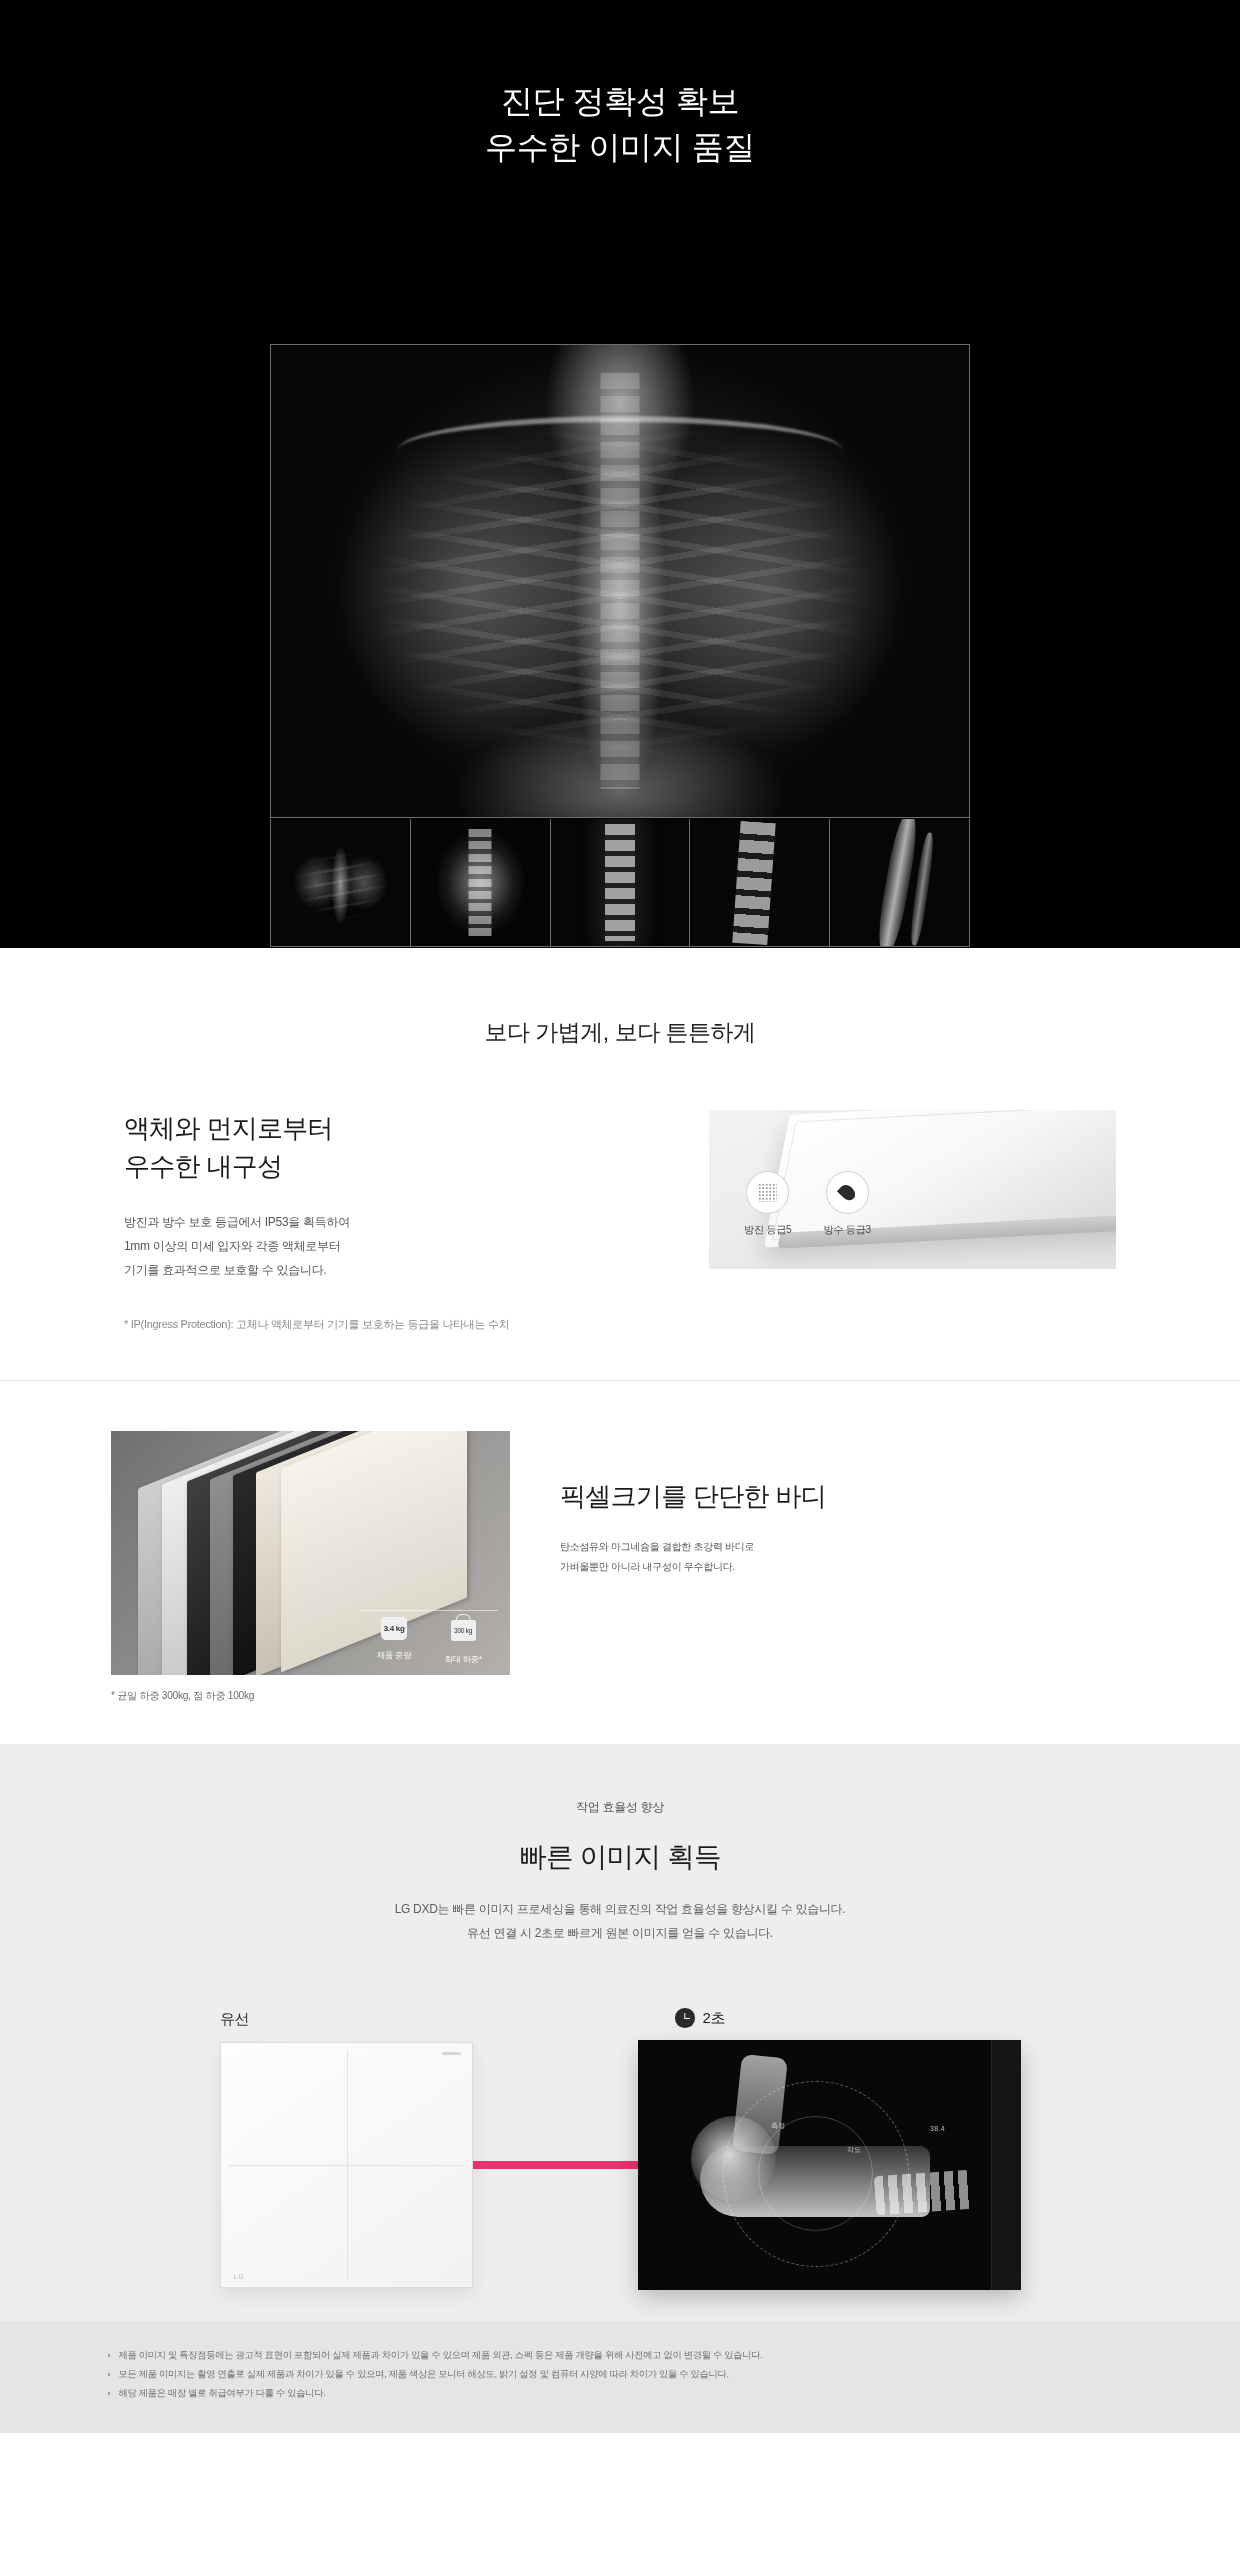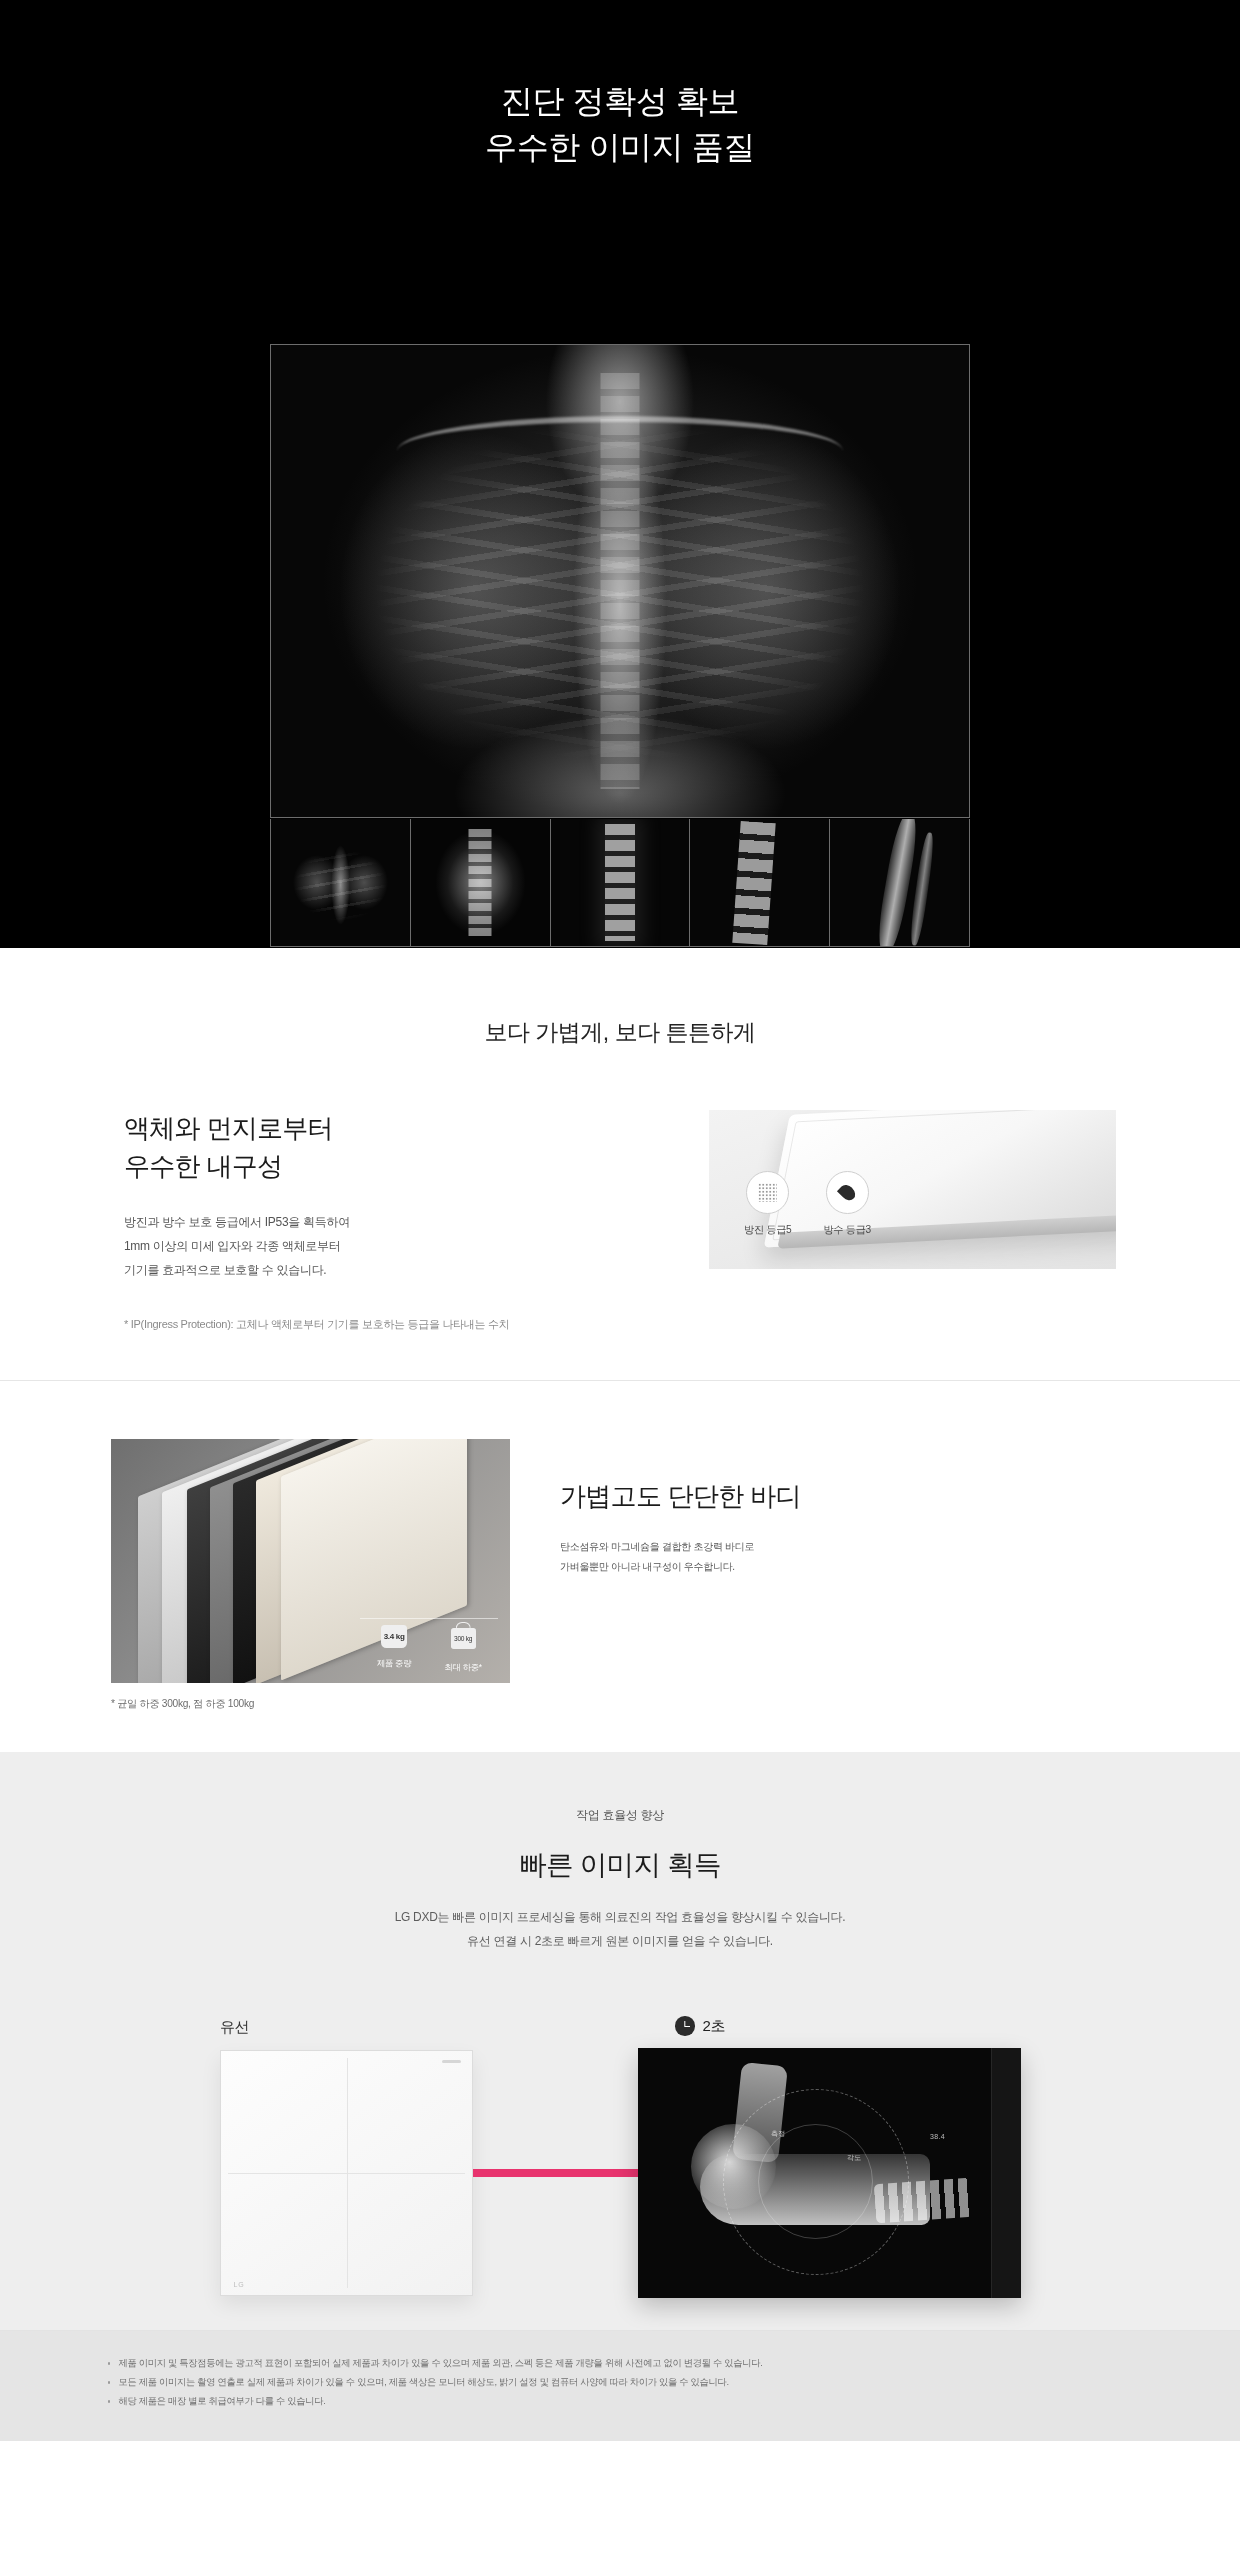--- a/index.html
+++ b/index.html
@@ -292,21 +292,20 @@
     padding:0 111px 0 111px;
     display:flex;
     align-items:flex-start;
     gap:50px;
   }
   .layers-img {
     width:399px; height:244px;
     background:linear-gradient(130deg,#6f6f6f 0%, #8d8d8d 40%, #b4b0ab 100%);
     position:relative;
     overflow:hidden;
-    margin-top:8px;
   }
   .layer {
     position:absolute;
     width:186px; height:204px;
     transform:skewY(-22deg);
     border-radius:1.8px;
     box-shadow:1.8px 1.8px 5.3px rgba(0,0,0,.25);
   }
   .l1{left:26.6px; top:19.5px; background:linear-gradient(180deg,#cfcfcf,#a8a8a8);}
   .l2{left:51px; top:16px; background:linear-gradient(180deg,#efefef,#c9c9c9);}
@@ -608,21 +607,21 @@
           <div class="mini-spec">
             <div class="ic">
                 <div class="weight-ic">300 kg</div>
               </div>
             <span>최대 하중*</span>
           </div>
         </div>
       </div>
 
       <div class="body-txt">
-        <h3>가볍고도 단단한 바디</h3>
+        <h3>픽셀크기를 단단한 바디</h3>
         <p>
           <span>탄소섬유와 마그네슘을 결합한 초강력 바디로</span><br>
           <span>가벼울뿐만 아니라 내구성이 우수합니다.</span>
         </p>
       </div>
     </div>
     <p class="foot-note">* 균일 하중 300kg, 점 하중 100kg</p>
   </section>
 
   <section class="sec-gray">

